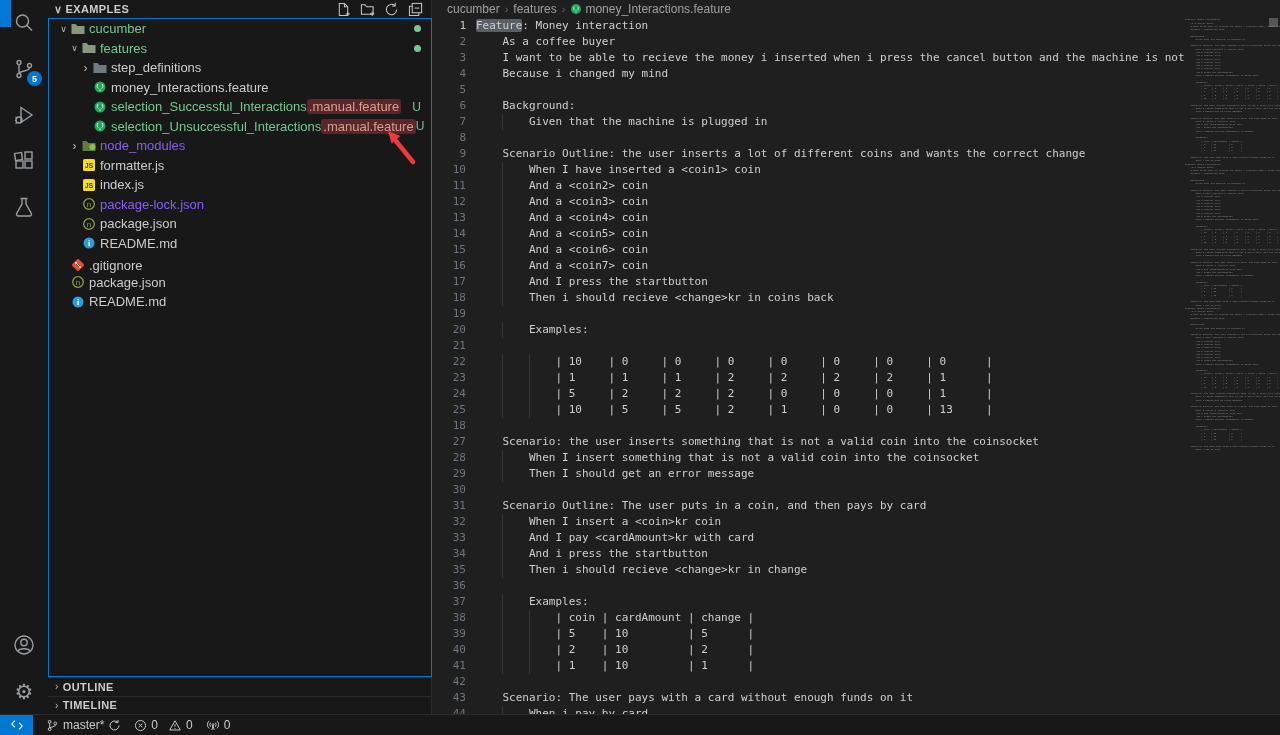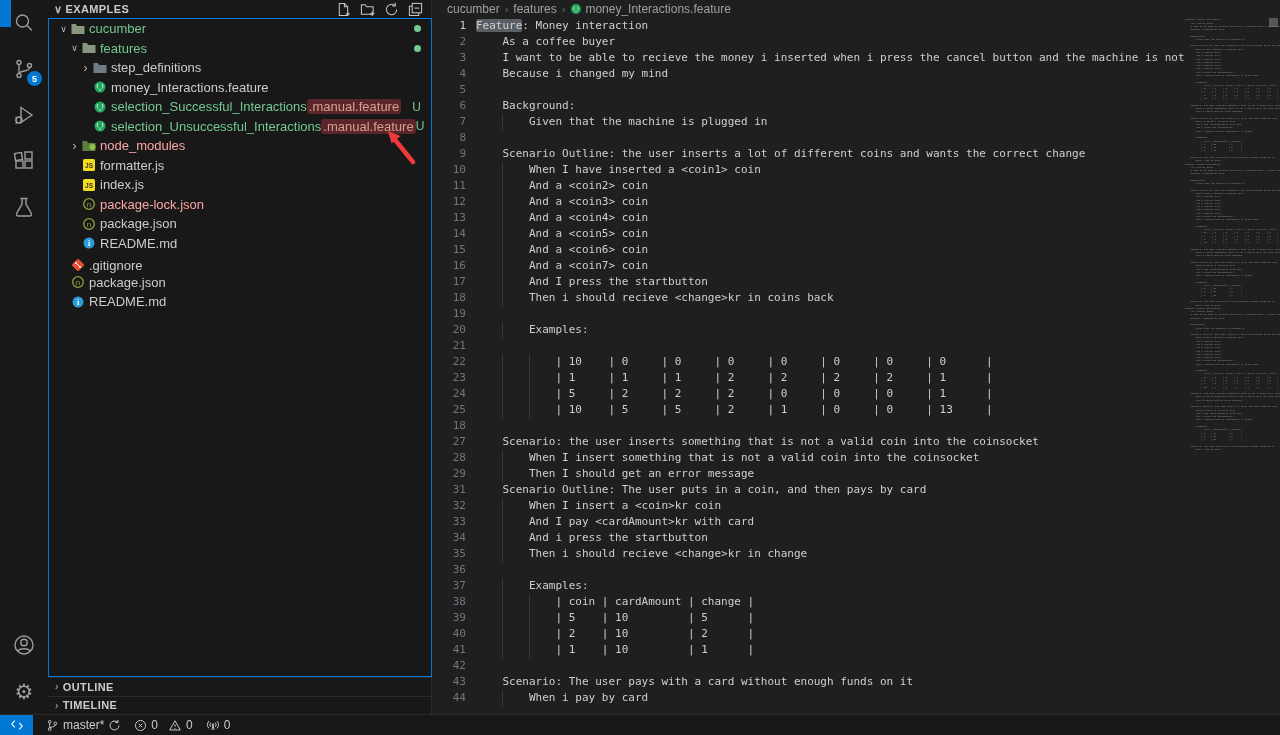--- a/index.html
+++ b/index.html
@@ -31,21 +31,21 @@
   .sh-actions svg { stroke:currentColor; fill:none; stroke-width:1.1; cursor:pointer; }
 
   .tree { position:absolute; top:18px; left:0; width:384px; height:659px;
           border:1px solid #0078d4; overflow:hidden; background:#181818; }
   .tree-row { height:19.5px; display:flex; align-items:center; font-size:13px; color:#cccccc;
               padding-right:10px; cursor:pointer; white-space:pre; }
   .tree-row .twisty { width:13px; flex:none; color:#b9b9b9; font-size:9px; text-align:center; }
   .tree-row .ticon { width:19px; flex:none; display:flex; align-items:center; }
   .tree-row .right-slot { margin-left:auto; display:flex; align-items:center; }
   .t-green { color:#73c991; }
-  .t-dim { color:#fca5a5; }
+  .t-dim { color:#8b5cf6; }
   .hl-chip { background:#5a262b; color:#d7a08c; border-radius:3px; padding:0 2px; }
   .badge-u { color:#73c991; font-size:12px; font-weight:400; }
   .git-dot { width:7px; height:7px; border-radius:50%; background:#73c991; }
 
   .panel-row { position:absolute; left:0; width:384px; height:18.5px; border-top:1px solid #2b2b2b;
                display:flex; align-items:center; padding-left:7px; gap:4px;
                color:#cccccc; font-size:11px; font-weight:700; letter-spacing:0.4px; cursor:pointer; }
   .panel-row .chev { color:#b9b9b9; font-size:10px; font-weight:400; }
 
   
@@ -283,20 +283,21 @@
         <div class="code-line"><span class="ln">20</span><span class="ltext"><span class="guide" style="left: 36.48px;"></span>        Examples:</span></div>
         <div class="code-line"><span class="ln">21</span></div>
         <div class="code-line"><span class="ln">22</span><span class="ltext"><span class="guide" style="left: 36.48px;"></span><span class="guide" style="left: 62.96px;"></span>            | 10    | 0     | 0     | 0     | 0     | 0     | 0     | 0      |</span></div>
         <div class="code-line"><span class="ln">23</span><span class="ltext"><span class="guide" style="left: 36.48px;"></span><span class="guide" style="left: 62.96px;"></span>            | 1     | 1     | 1     | 2     | 2     | 2     | 2     | 1      |</span></div>
         <div class="code-line"><span class="ln">24</span><span class="ltext"><span class="guide" style="left: 36.48px;"></span><span class="guide" style="left: 62.96px;"></span>            | 5     | 2     | 2     | 2     | 0     | 0     | 0     | 1      |</span></div>
         <div class="code-line"><span class="ln">25</span><span class="ltext"><span class="guide" style="left: 36.48px;"></span><span class="guide" style="left: 62.96px;"></span>            | 10    | 5     | 5     | 2     | 1     | 0     | 0     | 13     |</span></div>
         <div class="code-line"><span class="ln">18</span><span class="ltext"></span></div>
         <div class="code-line"><span class="ln">27</span><span class="ltext">    Scenario: the user inserts something that is not a valid coin into the coinsocket</span></div>
         <div class="code-line"><span class="ln">28</span><span class="ltext"><span class="guide" style="left: 36.48px;"></span>        When I insert something that is not a valid coin into the coinsocket</span></div>
         <div class="code-line"><span class="ln">29</span><span class="ltext"><span class="guide" style="left: 36.48px;"></span>        Then I should get an error message</span></div>
+        <div class="code-line"><span class="ln">30</span><span class="ltext"></span></div>
         <div class="code-line"><span class="ln">31</span><span class="ltext">    Scenario Outline: The user puts in a coin, and then pays by card</span></div>
         <div class="code-line"><span class="ln">32</span><span class="ltext"><span class="guide" style="left: 36.48px;"></span>        When I insert a &lt;coin&gt;kr coin</span></div>
         <div class="code-line"><span class="ln">33</span><span class="ltext"><span class="guide" style="left: 36.48px;"></span>        And I pay &lt;cardAmount&gt;kr with card</span></div>
         <div class="code-line"><span class="ln">34</span><span class="ltext"><span class="guide" style="left: 36.48px;"></span>        And i press the startbutton</span></div>
         <div class="code-line"><span class="ln">35</span><span class="ltext"><span class="guide" style="left: 36.48px;"></span>        Then i should recieve &lt;change&gt;kr in change</span></div>
         <div class="code-line"><span class="ln">36</span><span class="ltext"></span></div>
         <div class="code-line"><span class="ln">37</span><span class="ltext"><span class="guide" style="left: 36.48px;"></span>        Examples:</span></div>
         <div class="code-line"><span class="ln">38</span><span class="ltext"><span class="guide" style="left: 36.48px;"></span><span class="guide" style="left: 62.96px;"></span>            | coin | cardAmount | change |</span></div>
         <div class="code-line"><span class="ln">39</span><span class="ltext"><span class="guide" style="left: 36.48px;"></span><span class="guide" style="left: 62.96px;"></span>            | 5    | 10         | 5      |</span></div>
         <div class="code-line"><span class="ln">40</span><span class="ltext"><span class="guide" style="left: 36.48px;"></span><span class="guide" style="left: 62.96px;"></span>            | 2    | 10         | 2      |</span></div>

